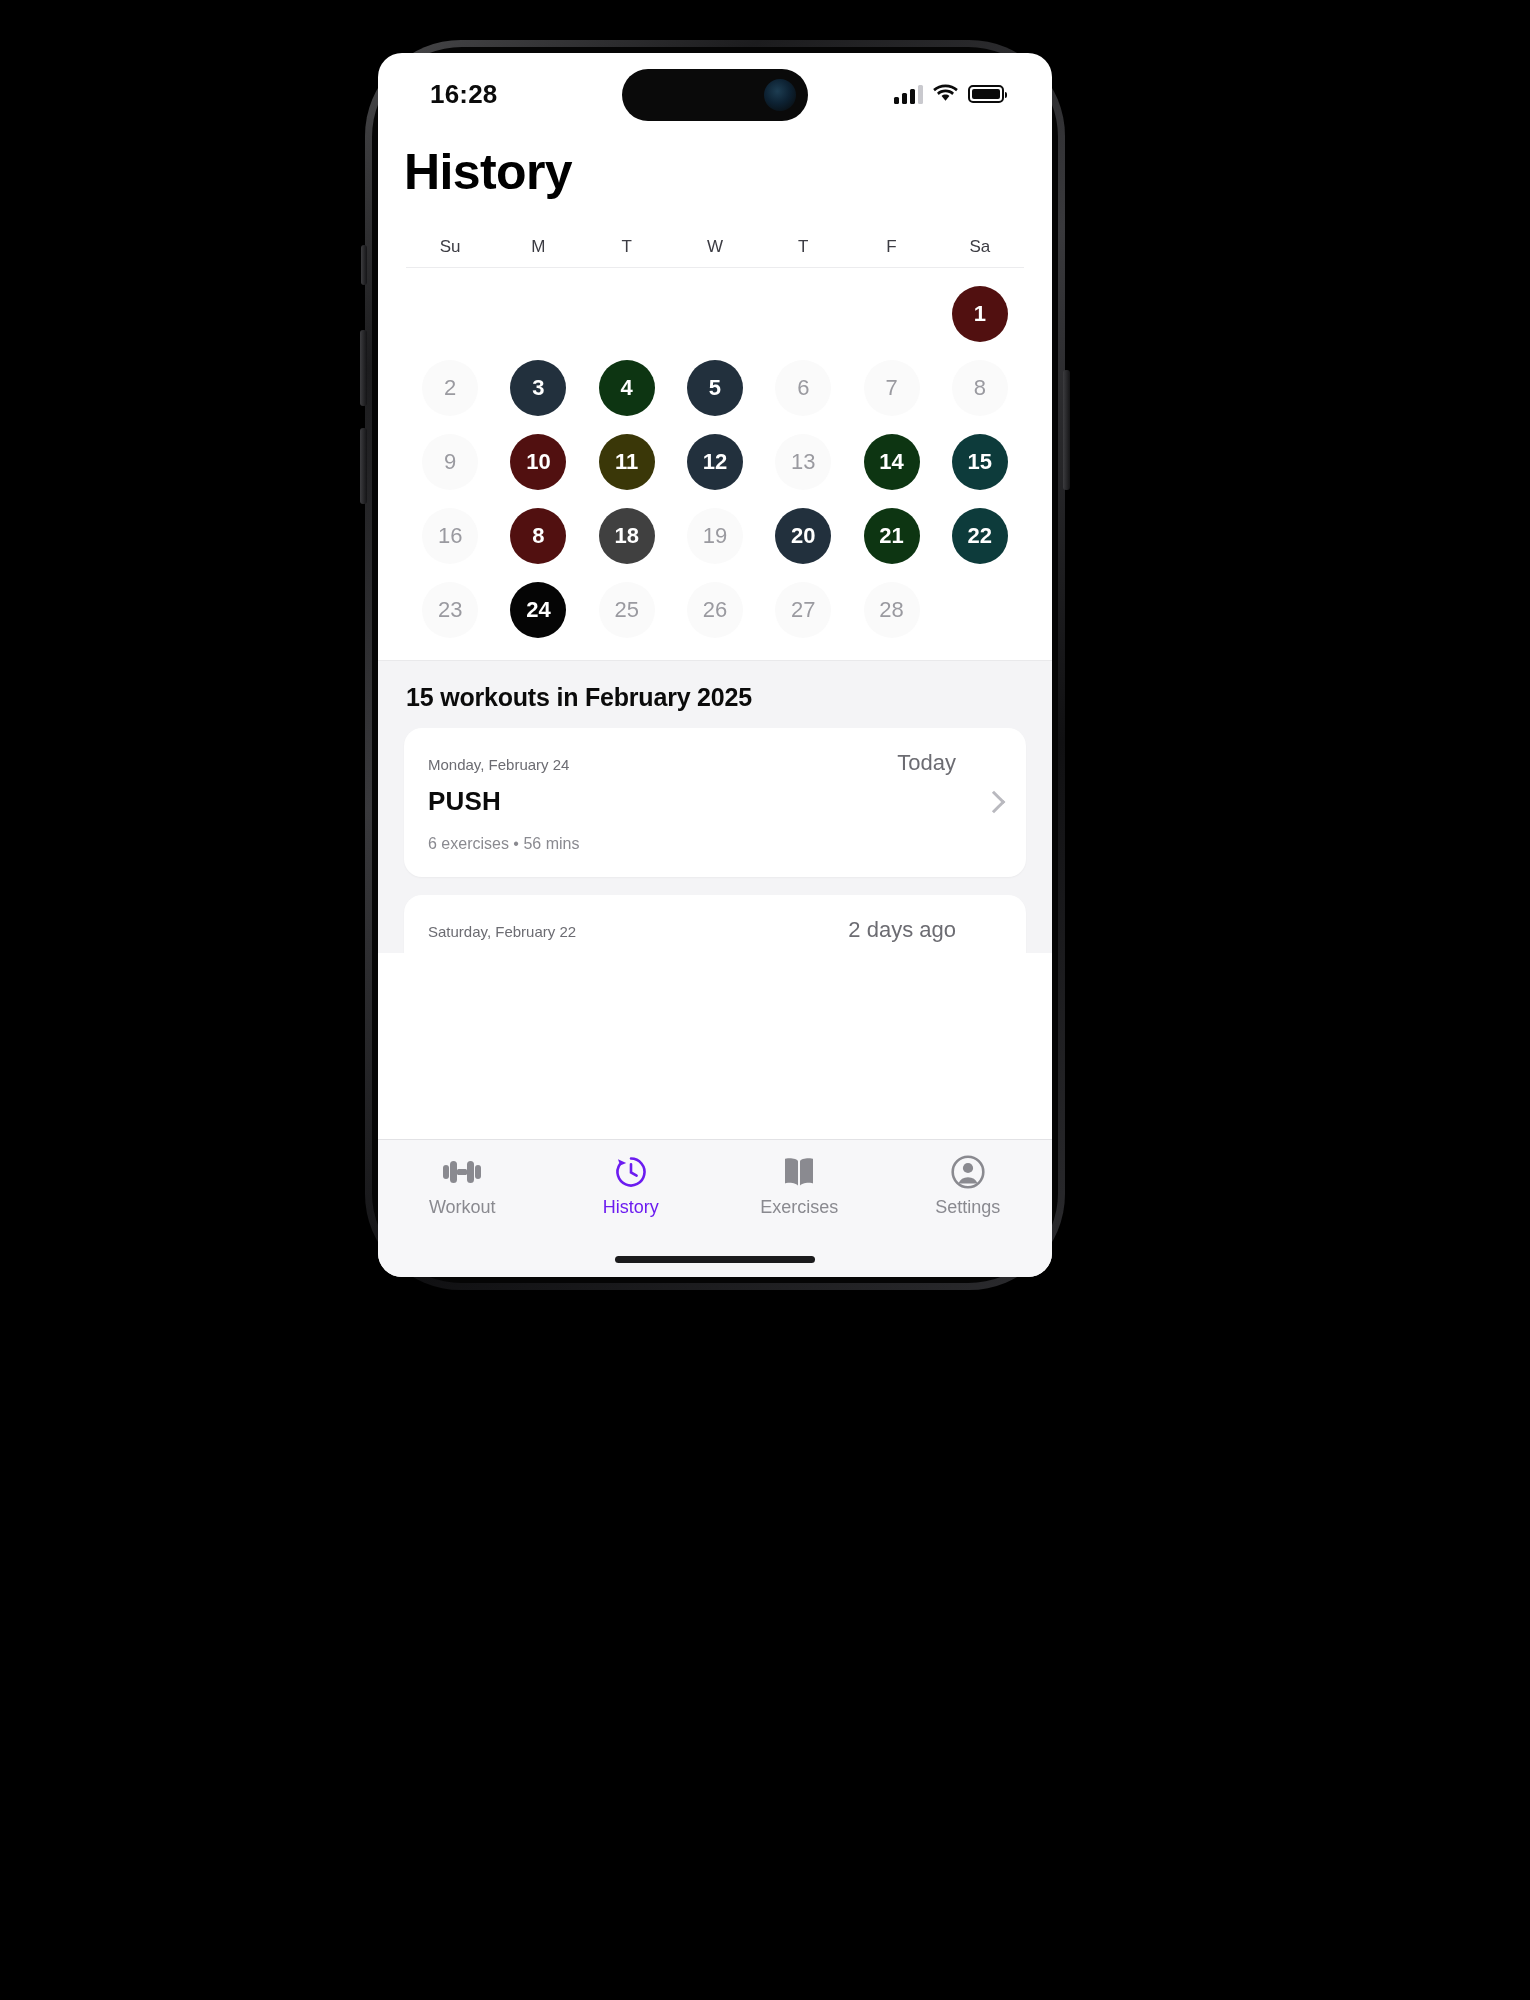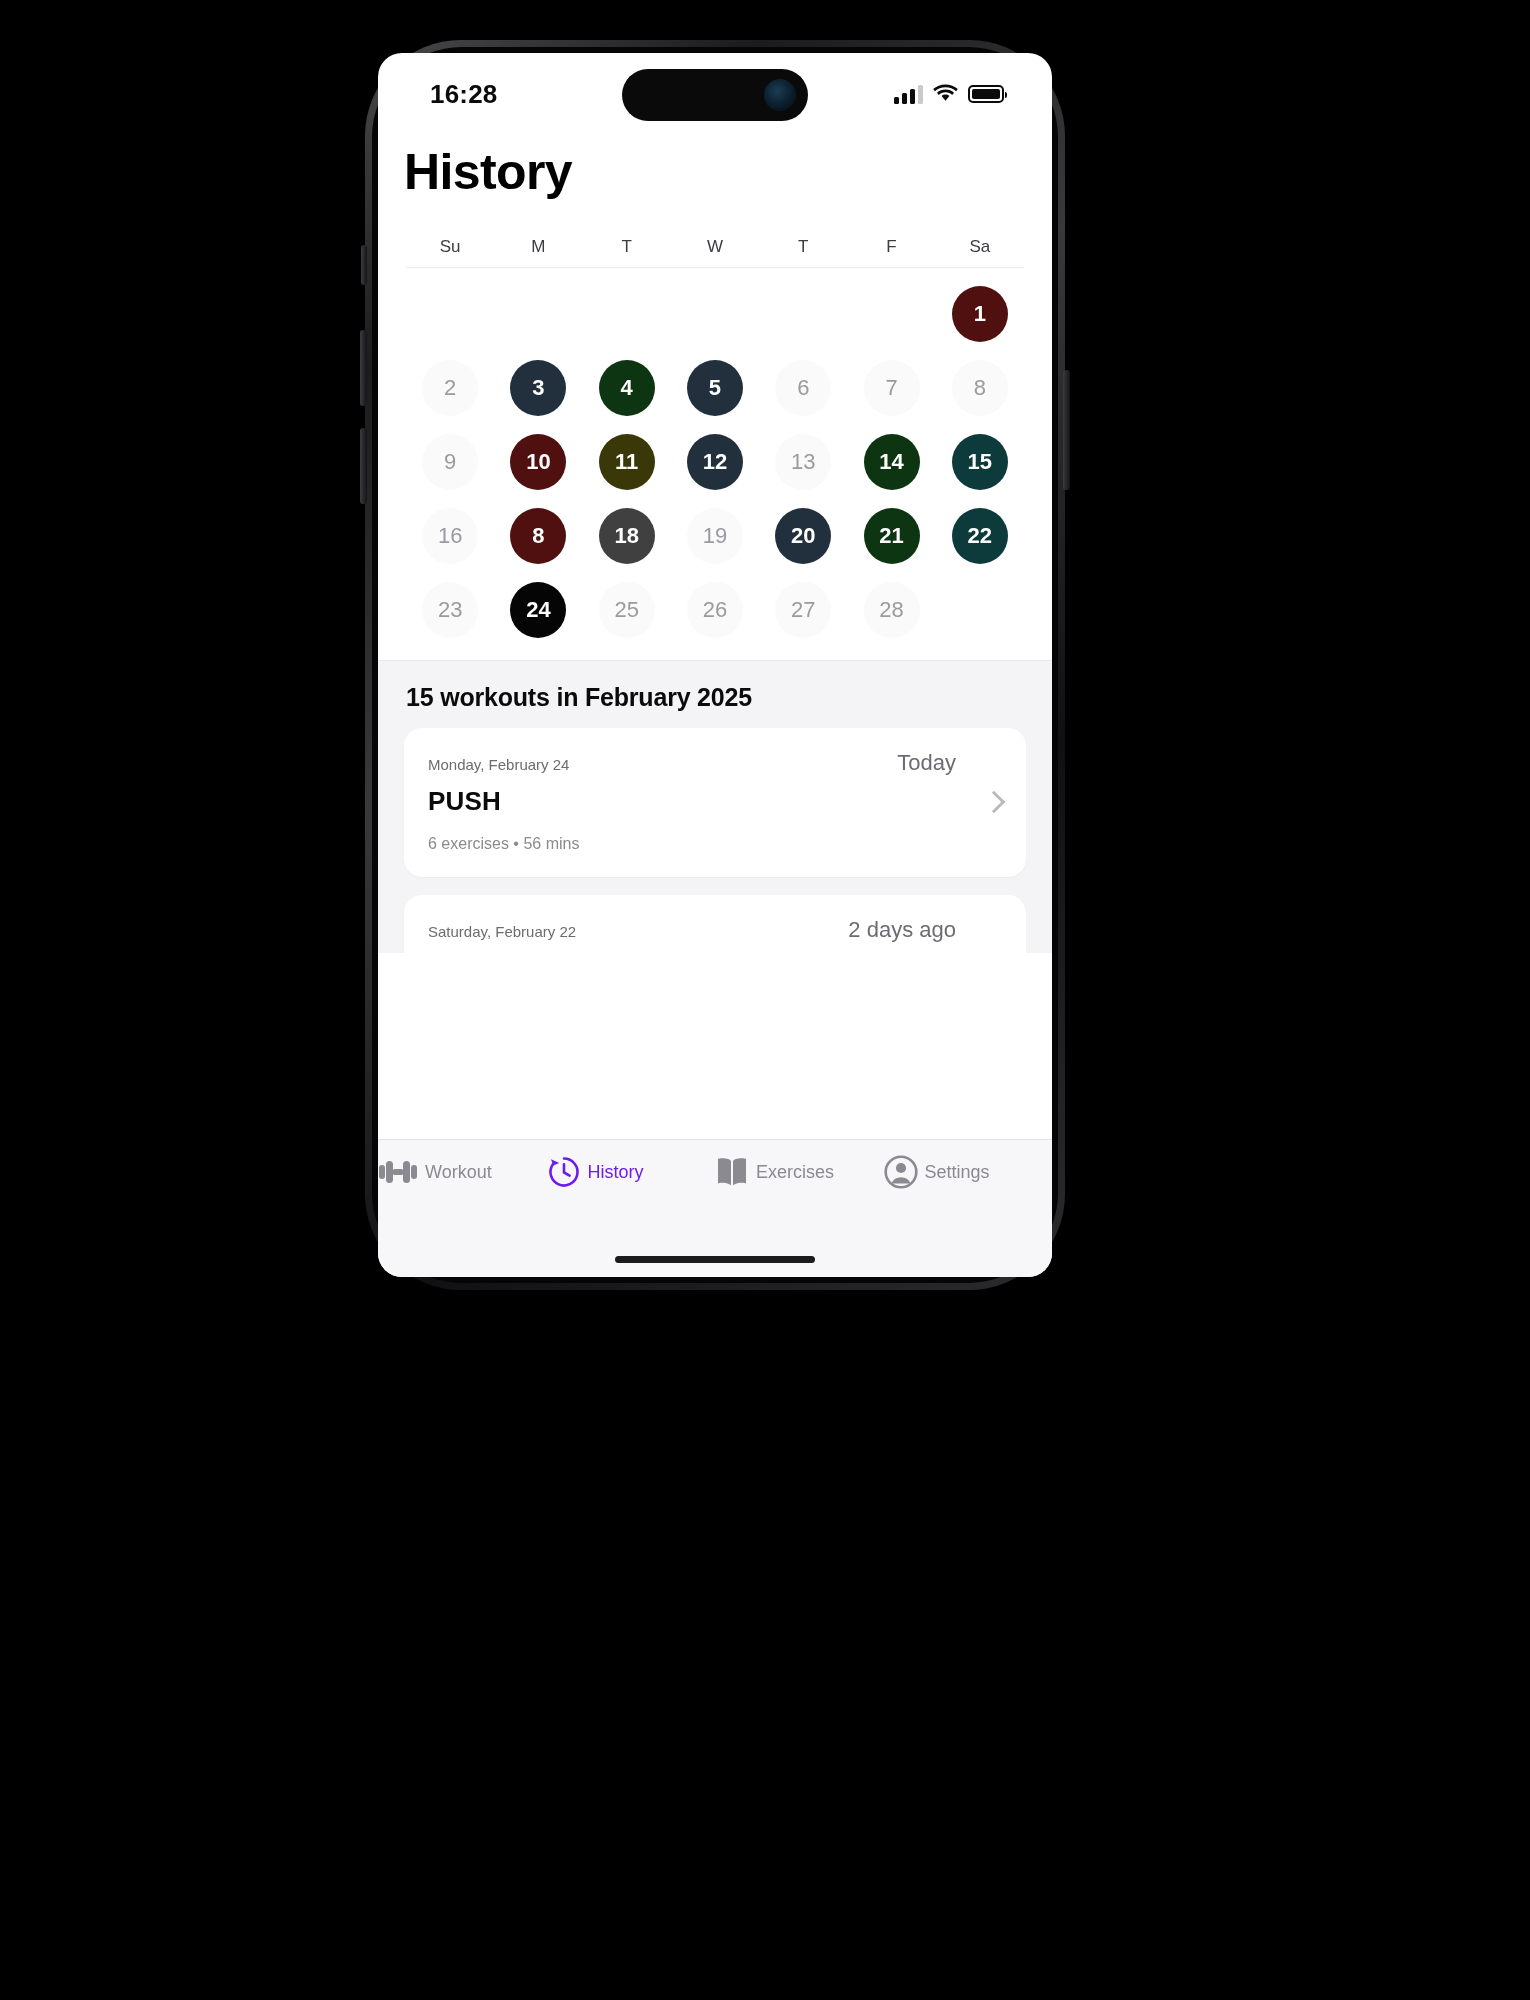--- a/index.html
+++ b/index.html
@@ -258,21 +258,21 @@
     height: 138px;
     background: #f7f7f9;
     border-top: 1px solid #e2e2e5;
     display: flex;
     align-items: flex-start;
     padding-top: 14px;
   }
   .tab {
     flex: 1;
     display: flex;
-    flex-direction: row;
+    flex-direction: column;
     align-items: center;
     gap: 7px;
     cursor: pointer;
   }
   .tab-icon { height: 36px; display:flex; align-items:center; justify-content:center; }
   .tab-label {
     font-size: 18px;
     color: #8a8a90;
   }
   .tab.active .tab-label { color: #6C1CF0; }

